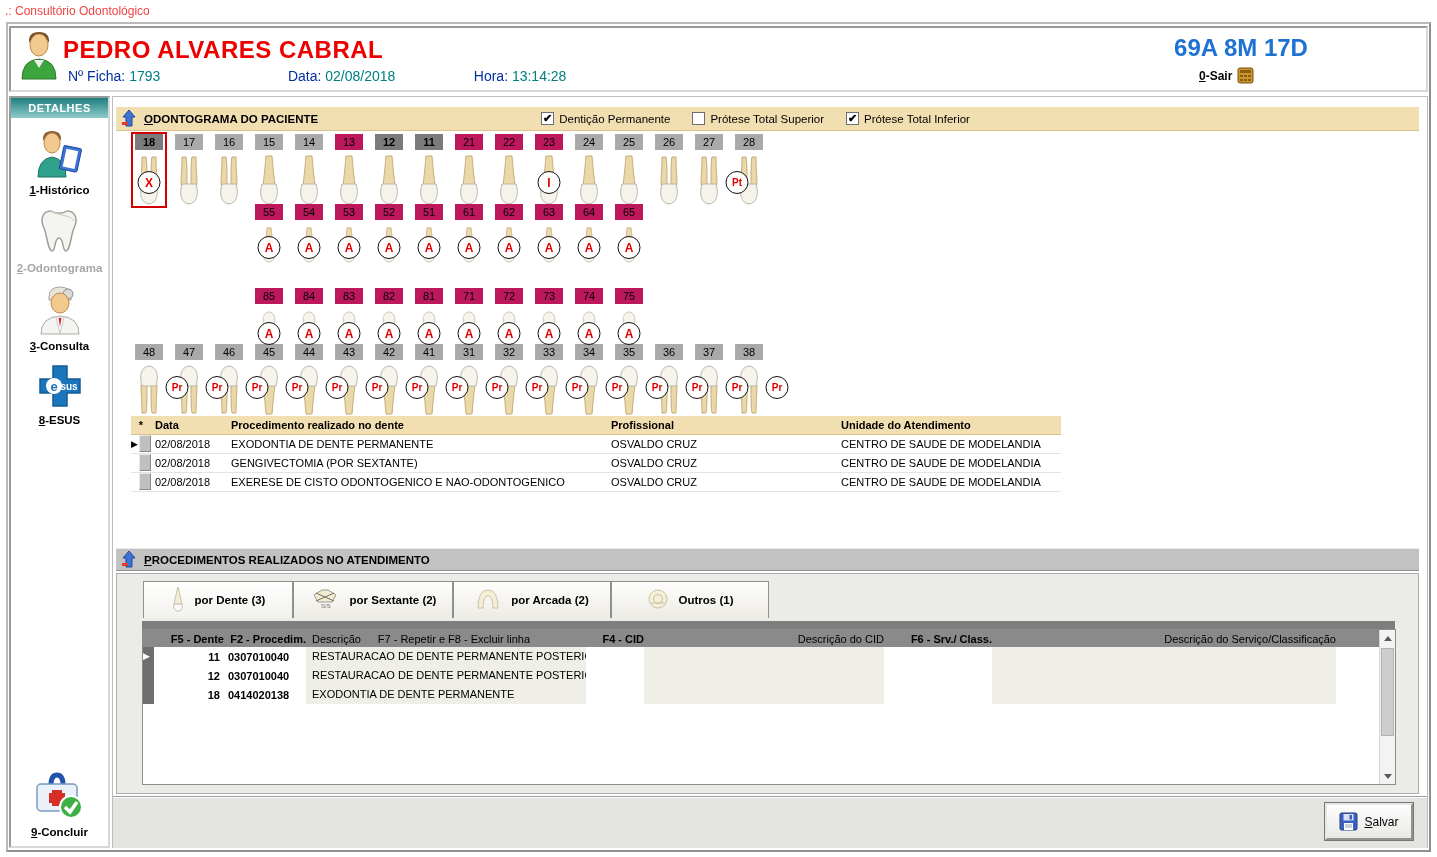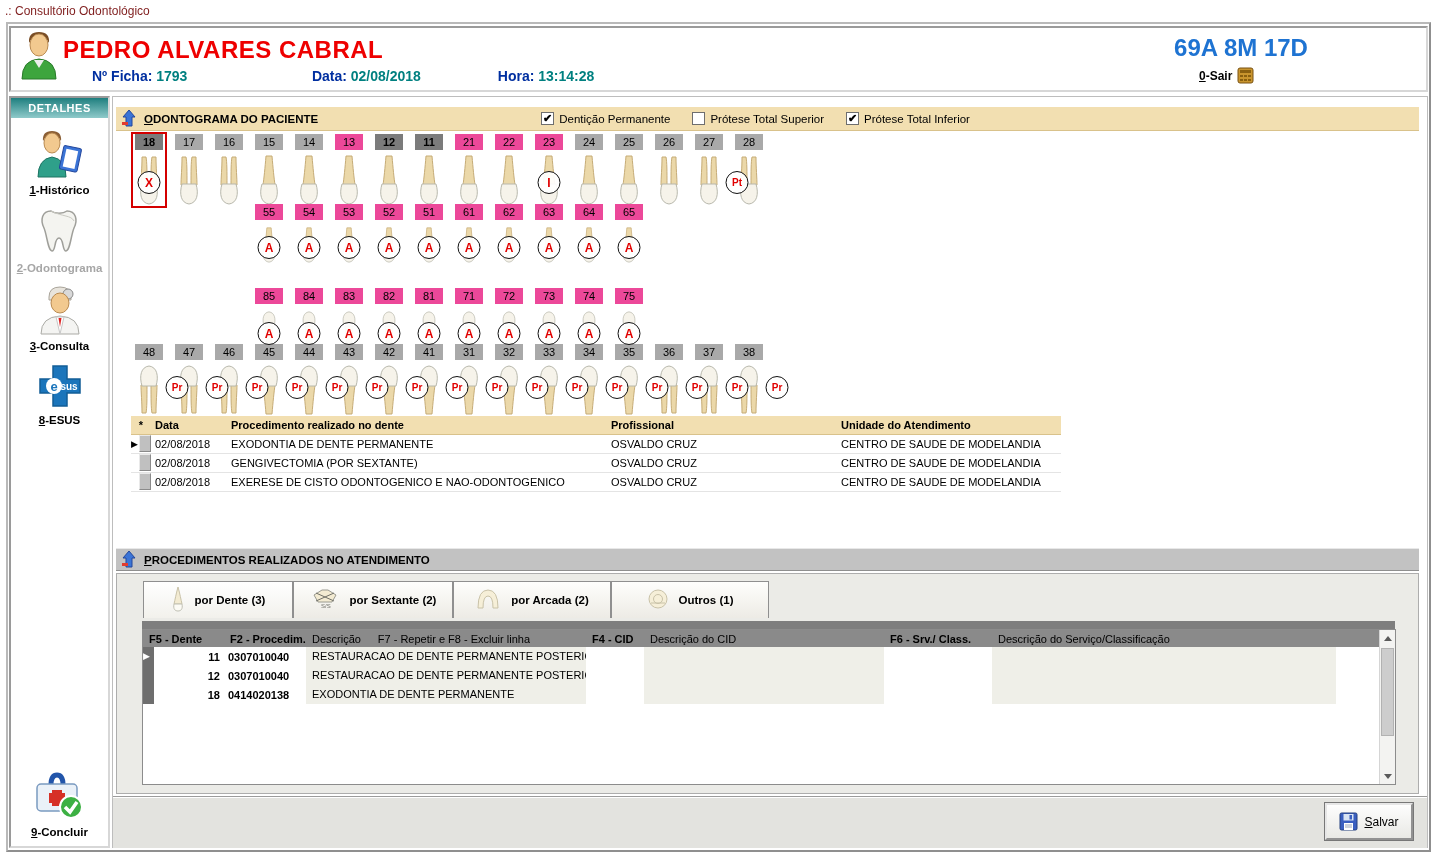--- a/index.html
+++ b/index.html
@@ -1,30 +1,30 @@
 <!DOCTYPE html>
 <html><head>
 <meta charset="utf-8">
 <style>
   * { margin:0; padding:0; box-sizing:border-box; }
   html,body { width:1437px; height:857px; background:#FFFFFF; overflow:hidden;
     font-family:"Liberation Sans", sans-serif; font-size:11px; color:#000; }
   u { text-decoration:underline; }
 
-  .titlebar { position:absolute; left:5px; top:4px; font-size:12px; color:#7f1d1d; }
+  .titlebar { position:absolute; left:5px; top:4px; font-size:12px; color:#ef4444; }
 
   .winframe { position:absolute; left:6px; top:22px; width:1425px; height:830px;
     border:2px solid #B9B9B9; border-right-color:#8f8f8f; border-bottom-color:#8f8f8f; background:#FFF; }
 
   
   .header-panel { position:absolute; left:9px; top:26px; width:1419px; height:66px;
     background:#FFF; border:2px solid #D7D7D7; border-top-color:#9a9a9a; border-left-color:#9a9a9a; }
   .avatar { position:absolute; left:6px; top:2px; }
   .patient-name { position:absolute; left:52px; top:8px; font-size:24px; font-weight:bold; color:#EE0000; letter-spacing:0.5px; }
-  .pmeta { position:absolute; left:64px; top:40px; font-size:14px; font-weight:bold;padding-left:17px; }
+  .pmeta { position:absolute; left:40px; top:40px; font-size:14px; font-weight:normal;padding-left:17px; }
   .pmeta .lab { color:#002FA0; }
   .pmeta .val { color:#008080; }
   .pm-ficha { display:inline-block; width:216px; }
   .pm-data  { display:inline-block; width:182px; }
   .age { position:absolute; left:1110px; top:6px; width:240px; text-align:center;
     font-size:24px; font-weight:bold; color:#1E73D2; }
   .exit { position:absolute; left:1188px; top:39px; display:flex; align-items:center; gap:5px; cursor:default; }
   .exit .exl { font-weight:bold; font-size:12px; }
 
   
@@ -55,21 +55,21 @@
   .cb .cbl { font-size:11.5px;text-align:right; }
 
   
   .tooth-row { position:absolute; display:flex; }
   .tooth-cell { width:40px; display:flex; justify-content:center; }
   .cellinner { position:relative; width:32px; display:flex; flex-direction:column; align-items:center; }
   .cellinner.sel { box-shadow:0 0 0 2px #D40000; }
   .chip { width:28px; height:16px; line-height:16px; text-align:center; font-size:11px; background:#A9A9A9; }
   .chip.dark { background:#7B7B7B; font-weight:bold; }
   .chip.medium { background:#A9A9A9; }
-  .chip.light { background:#ec4899; }
+  .chip.light { background:#be185d; }
   .toothimg { margin-top:4px; line-height:0; }
   .toothimg.lower svg { transform:rotate(180deg); }
   .marker { position:absolute; left:50%; transform:translateX(-50%); width:23px; height:23px;
     border:1.5px solid #101010; border-radius:50%; background:rgba(255,255,255,0.93);
     color:#E10000; font-weight:bold; font-size:12px; display:flex; align-items:center; justify-content:center; z-index:2; }
   .marker.small { font-size:10px;margin-left:28px; }
   .r1 .marker { top:37px; } .r2 .marker { top:32px; } .r3 .marker { top:34px; } .r4 .marker { top:32px; }
 
   
   .history { position:absolute; left:18px; top:319px; border-collapse:collapse; table-layout:fixed; }
@@ -90,21 +90,21 @@
   .tabs { position:absolute; left:26px; top:7px; display:flex; }
   .tab { height:37px; border:1px solid #8F8F8F; border-bottom:none; background:linear-gradient(#FEFEFC,#EDEBE5);
     display:flex; align-items:center; justify-content:center; gap:10px; cursor:default; }
   .tab .tlabel { font-weight:bold; font-size:11.5px; }
   .tab.active { background:linear-gradient(#FFFFFF,#F2F1EC); }
   .strip { position:absolute; left:25px; top:47px; width:1253px; height:8px; background:#7E7E7E; }
   .ptable-wrap { position:absolute; left:25px; top:55px; width:1254px; height:156px; background:#FFF;
     border:1px solid #8C8C8C; }
   .pheader { display:grid; grid-template-columns:81px 82px 280px 58px 240px 108px 344px auto;
     background:#8A8A8A; height:17px; align-items:center; color:#000; }
-  .pheader .hc { padding:0 0 0 6px; white-space:nowrap; overflow:hidden; }
+  .pheader .hc { padding:0 0 0 6px; white-space:nowrap; overflow:hidden;text-align:right; }
   .pheader .hb { font-weight:bold; }
   .pheader .hdesc { display:flex; } 
   .pheader .hdesc .h2 { margin-left:auto; margin-right:56px; }
   .prow { display:grid; grid-template-columns:11px 70px 82px 280px 58px 240px 108px 344px auto;
     height:19px; align-items:center; border-bottom:1px solid #FFF; background:#FFF; }
   .prow .psel { background:#6E6E6E; height:19px; color:#FFF; font-size:9px; line-height:19px; }
   .prow .pdente { text-align:right; font-weight:bold; padding-right:4px; }
   .prow .pproc { font-weight:bold; padding-left:4px; }
   .prow .gcell { background:#EFEFE8; height:19px; line-height:19px; padding-left:6px; white-space:nowrap; overflow:hidden; }
   .prow .wcell { background:#FFF; height:19px; }

